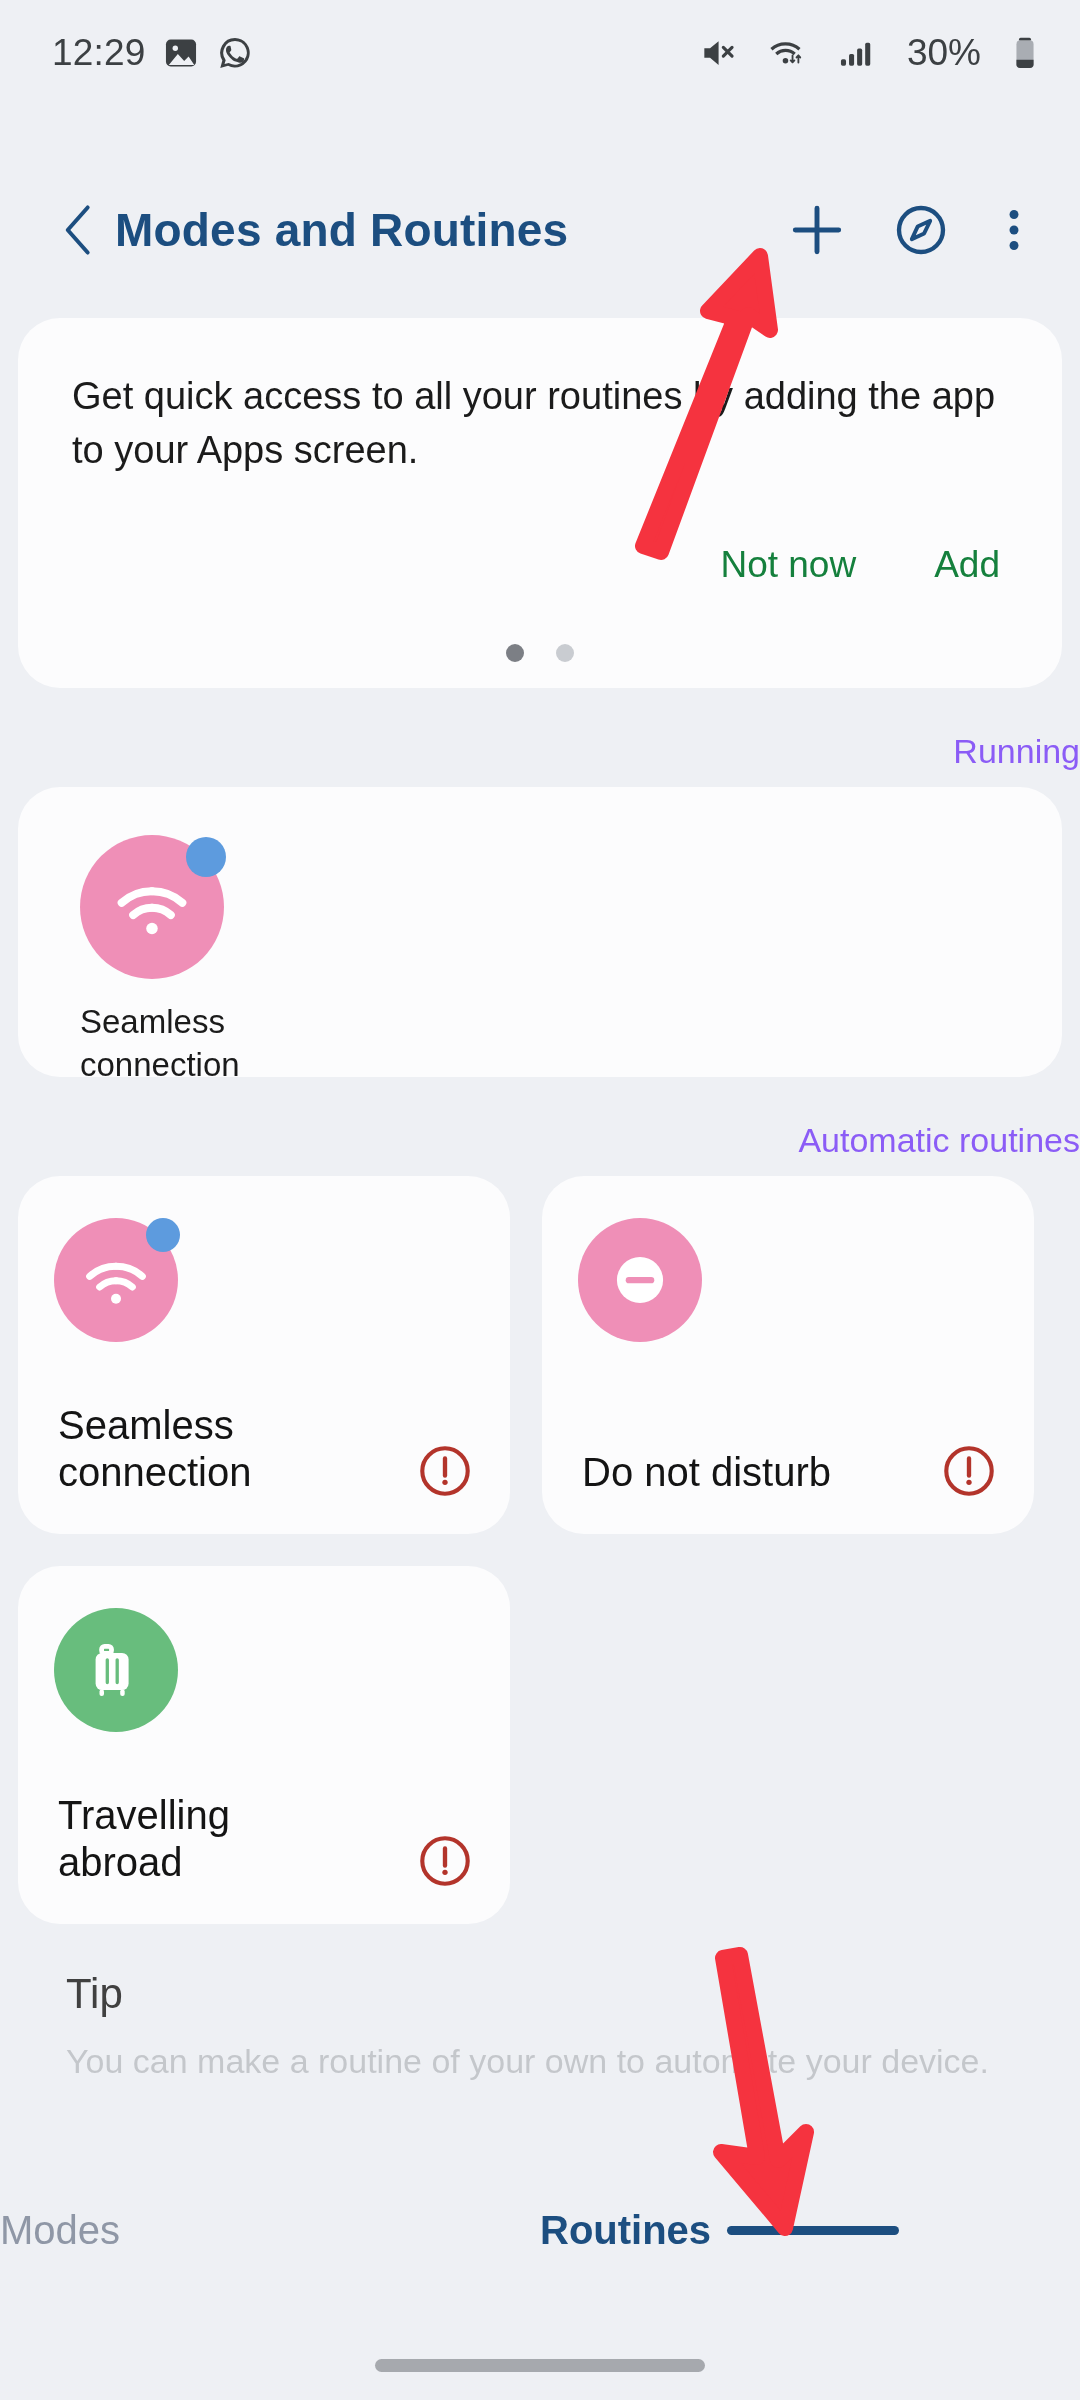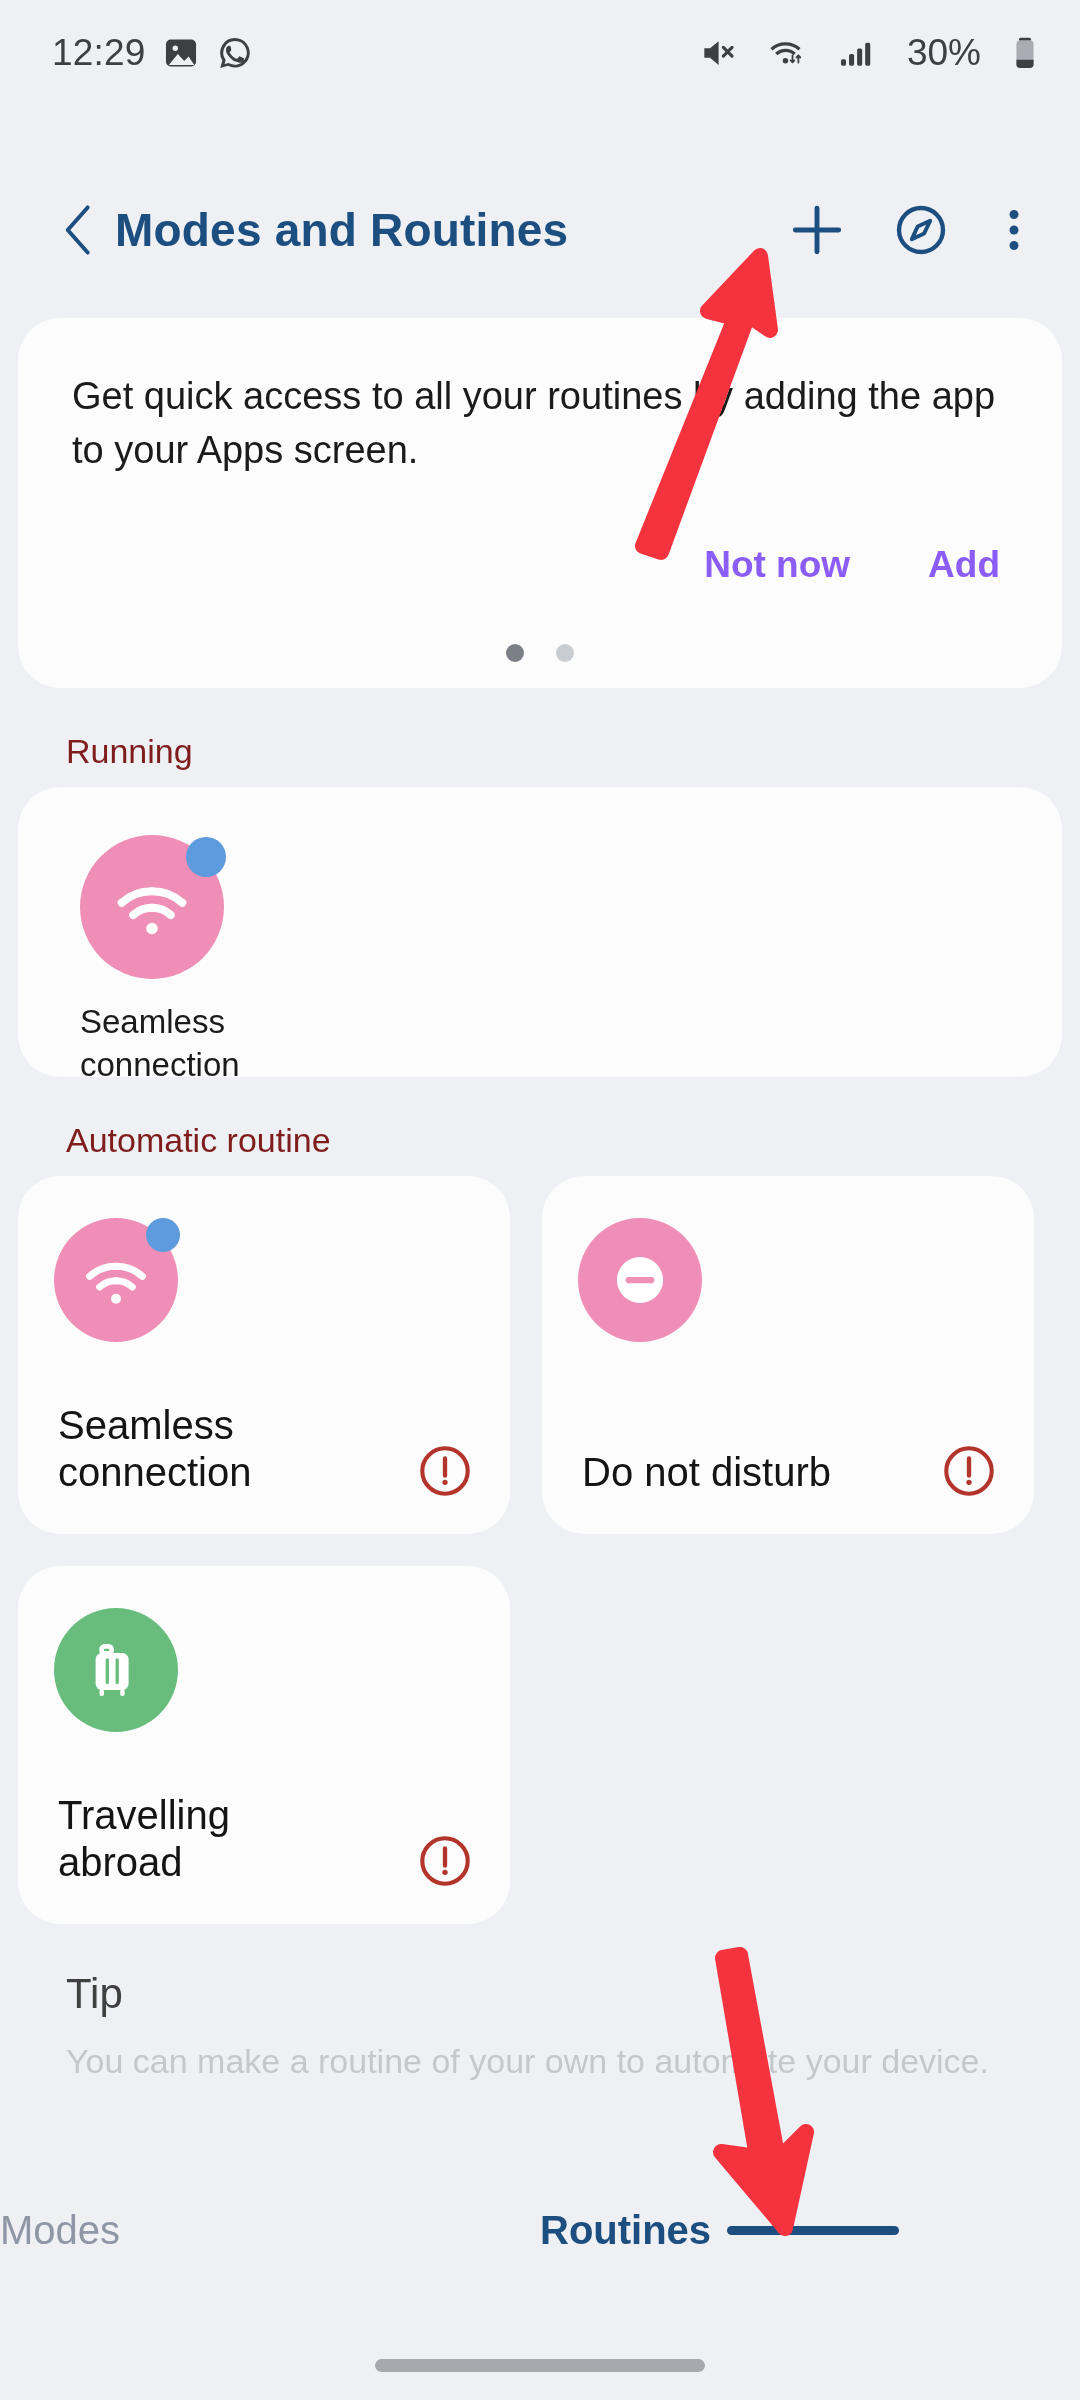--- a/index.html
+++ b/index.html
@@ -93,22 +93,22 @@
   .banner-actions {
     position: absolute;
     right: 62px;
     bottom: 102px;
     display: flex;
     align-items: center;
     gap: 78px;
   }
   .banner-btn {
     font-size: 37px;
-    font-weight: bold;
-    color: #8b5cf6;
+    font-weight: normal;
+    color: #15803d;
     background: none;
     border: none;
     font-family: inherit;
     cursor: pointer;
     white-space: nowrap;
     margin-top: 12px;
   }
   .dots {
     position: absolute;
     left: 0; right: 0;
@@ -116,22 +116,23 @@
     display: flex;
     justify-content: center;
     gap: 32px;
   }
   .dot { width: 18px; height: 18px; border-radius: 50%; background: #C9CCD1; }
   .dot.active { background: #7C7F85; }
 
   
   .section-label {
     font-size: 34px;
-    color: #7f1d1d;
+    color: #8b5cf6;
     margin: 44px 0 16px 66px;
+    text-align: right;
   }
 
   
   .running-card {
     margin: 0 18px;
     background: #FCFCFD;
     border-radius: 42px;
     height: 290px;
     padding: 48px 0 0 62px;
   }
@@ -345,21 +346,21 @@
           </svg>
         </div>
         <span class="badge-dot"></span>
       </div>
       <div class="running-label">
         <span>Seamless</span><br>
         <span>connection</span>
       </div>
     </div>
 
-    <div class="section-label">Automatic routine</div>
+    <div class="section-label">Automatic routines</div>
     <div class="grid">
 
       <div class="routine-card">
         <div class="icon-wrap">
           <div class="bubble pink">
             <svg width="80" height="80" viewBox="0 0 24 24">
               <path d="M12 7.9c3 0 5.8 1.1 7.9 3" stroke="#fff" stroke-width="2.1" fill="none" stroke-linecap="round"></path>
               <path d="M12 12.2c1.9 0 3.6.7 4.9 1.9" stroke="#fff" stroke-width="2.1" fill="none" stroke-linecap="round"></path>
               <path d="M4.1 10.9A11.7 11.7 0 0 1 12 7.9" stroke="#fff" stroke-width="2.1" fill="none" stroke-linecap="round"></path>
               <path d="M7.1 14.1A7.3 7.3 0 0 1 12 12.2" stroke="#fff" stroke-width="2.1" fill="none" stroke-linecap="round"></path>

